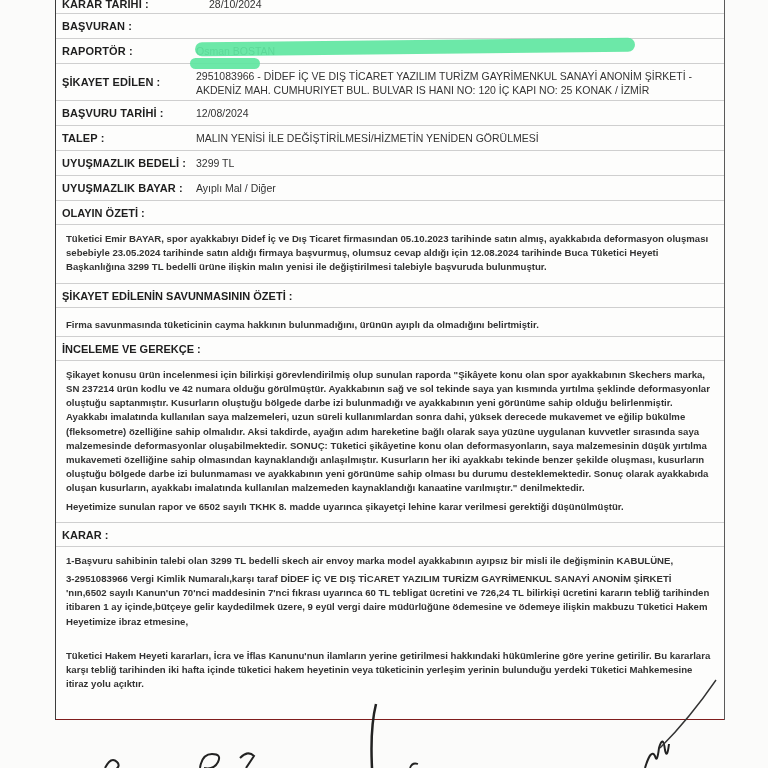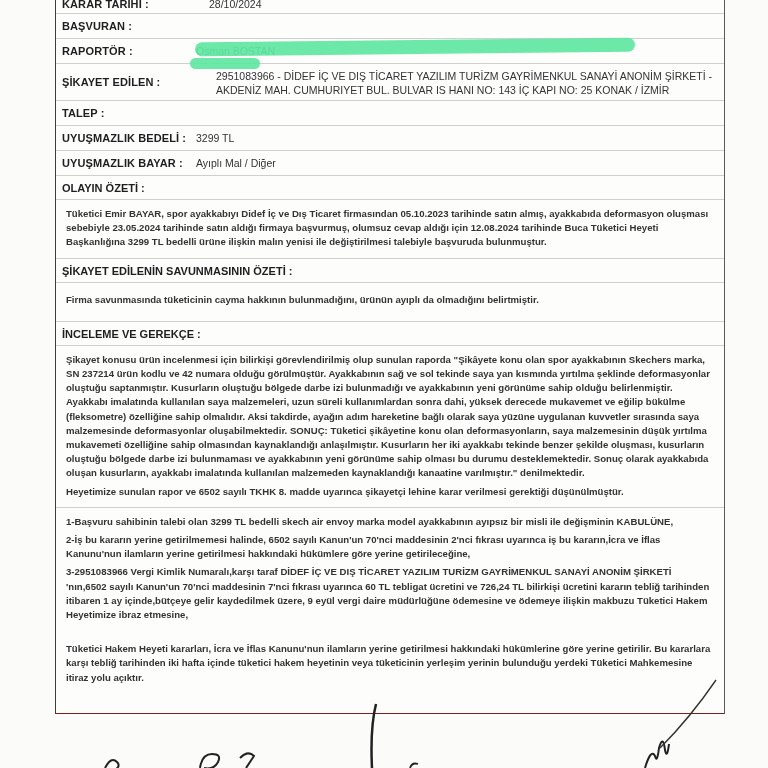--- a/index.html
+++ b/index.html
@@ -25,21 +25,21 @@
   .row .lbl {
     width: 130px; padding-left: 6px; flex: 0 0 130px;
     font-weight: bold; font-size: 11px; color: #1e1e1e;
     letter-spacing: 0.1px;
   }
   .row .val {
     padding-left: 4px; color: #333; font-size: 10.5px; line-height: 14px;
   }
   .row.r-karar-tarihi { min-height: 19px; }
   .row.r-sikayet { min-height: 34px; padding: 1px 0; }
-  .row.r-sikayet .val { padding-top: 1px; margin-left: 20px; }
+  .row.r-sikayet .val { padding-top: 1px; }
   .head {
     border-bottom: 1px solid #cfcfcf;
     font-weight: bold; font-size: 11px; color: #1e1e1e;
     padding: 6px 6px 5px 6px;
   }
   .para {
     border-bottom: 1px solid #cfcfcf;
     font-size: 9.6px; line-height: 14.2px; color: #333;
     padding: 3px 6px 4px 6px;
   }
@@ -68,58 +68,63 @@
 
   <div class="row">
     <div class="lbl">RAPORTÖR :</div>
     <div class="val" style="padding-left:4px">Osman BOSTAN</div>
   </div>
 
   <div class="row r-sikayet">
     <div class="lbl">ŞİKAYET EDİLEN :</div>
     <div class="val">
       <div>2951083966 - DİDEF İÇ VE DIŞ TİCARET YAZILIM TURİZM GAYRİMENKUL SANAYİ ANONİM ŞİRKETİ -</div>
-      <div>AKDENİZ MAH. CUMHURIYET BUL. BULVAR IS HANI NO: 143 İÇ KAPI NO: 25 KONAK / İZMİR</div>
+      <div>AKDENİZ MAH. CUMHURIYET BUL. BULVAR IS HANI NO: 120 İÇ KAPI NO: 25 KONAK / İZMİR</div>
     </div>
   </div>
 
+  <div class="row">
+    <div class="lbl">BAŞVURU TARİHİ :</div>
+    <div class="val">12/08/2024</div>
+  </div>
 
   <div class="row">
     <div class="lbl">TALEP :</div>
+    <div class="val">MALIN YENİSİ İLE DEĞİŞTİRİLMESİ/HİZMETİN YENİDEN GÖRÜLMESİ</div>
   </div>
 
   <div class="row">
     <div class="lbl">UYUŞMAZLIK BEDELİ :</div>
     <div class="val">3299 TL</div>
   </div>
 
   <div class="row">
     <div class="lbl">UYUŞMAZLIK BAYAR :</div>
     <div class="val">Ayıplı Mal / Diğer</div>
   </div>
 
   <div class="head">OLAYIN ÖZETİ :</div>
   <div class="para">
     <p>Tüketici Emir BAYAR, spor ayakkabıyı Didef İç ve Dış Ticaret firmasından 05.10.2023 tarihinde satın almış, ayakkabıda deformasyon oluşması sebebiyle 23.05.2024 tarihinde satın aldığı firmaya başvurmuş, olumsuz cevap aldığı için 12.08.2024 tarihinde Buca Tüketici Heyeti Başkanlığına 3299 TL bedelli ürüne ilişkin malın yenisi ile değiştirilmesi talebiyle başvuruda bulunmuştur.</p>
   </div>
 
   <div class="head">ŞİKAYET EDİLENİN SAVUNMASININ ÖZETİ :</div>
-  <div class="para" style="padding-top:6px;padding-bottom:10px">
+  <div class="para" style="padding-top:6px;padding-bottom:0">
     <p>Firma savunmasında tüketicinin cayma hakkının bulunmadığını, ürünün ayıplı da olmadığını belirtmiştir.</p>
   </div>
 
   <div class="head">İNCELEME VE GEREKÇE :</div>
   <div class="para">
     <p>Şikayet konusu ürün incelenmesi için bilirkişi görevlendirilmiş olup sunulan raporda "Şikâyete konu olan spor ayakkabının Skechers marka, SN 237214 ürün kodlu ve 42 numara olduğu görülmüştür. Ayakkabının sağ ve sol tekinde saya yan kısmında yırtılma şeklinde deformasyonlar oluştuğu saptanmıştır. Kusurların oluştuğu bölgede darbe izi bulunmadığı ve ayakkabının yeni görünüme sahip olduğu belirlenmiştir. Ayakkabı imalatında kullanılan saya malzemeleri, uzun süreli kullanımlardan sonra dahi, yüksek derecede mukavemet ve eğilip bükülme (fleksometre) özelliğine sahip olmalıdır. Aksi takdirde, ayağın adım hareketine bağlı olarak saya yüzüne uygulanan kuvvetler sırasında saya malzemesinde deformasyonlar oluşabilmektedir. SONUÇ: Tüketici şikâyetine konu olan deformasyonların, saya malzemesinin düşük yırtılma mukavemeti özelliğine sahip olmasından kaynaklandığı anlaşılmıştır. Kusurların her iki ayakkabı tekinde benzer şekilde oluşması, kusurların oluştuğu bölgede darbe izi bulunmaması ve ayakkabının yeni görünüme sahip olması bu durumu desteklemektedir. Sonuç olarak ayakkabıda oluşan kusurların, ayakkabı imalatında kullanılan malzemeden kaynaklandığı kanaatine varılmıştır." denilmektedir.</p>
     <p>Heyetimize sunulan rapor ve 6502 sayılı TKHK 8. madde uyarınca şikayetçi lehine karar verilmesi gerektiği düşünülmüştür.</p>
   </div>
 
+  <div class="head">KARAR :</div>
   <div class="para" style="border-bottom:1px solid #7f1d1d">
     <p>1-Başvuru sahibinin talebi olan 3299 TL bedelli skech air envoy marka model ayakkabının ayıpsız bir misli ile değişminin KABULÜNE,</p>
-    <p>2-İş bu kararın yerine getirilmemesi halinde, 6502 sayılı Kanun'un 70'nci maddesinin 2'nci fıkrası uyarınca iş bu kararın,İcra ve İflas Kanunu'nun ilamların yerine getirilmesi hakkındaki hükümlere göre yerine getirileceğine,</p>
     <p>3-2951083966 Vergi Kimlik Numaralı,karşı taraf DİDEF İÇ VE DIŞ TİCARET YAZILIM TURİZM GAYRİMENKUL SANAYİ ANONİM ŞİRKETİ 'nın,6502 sayılı Kanun'un 70'nci maddesinin 7'nci fıkrası uyarınca 60 TL tebligat ücretini ve 726,24 TL bilirkişi ücretini kararın tebliğ tarihinden itibaren 1 ay içinde,bütçeye gelir kaydedilmek üzere, 9 eyül vergi daire müdürlüğüne ödemesine ve ödemeye ilişkin makbuzu Tüketici Hakem Heyetimize ibraz etmesine,</p>
     <div class="gap"></div>
     <p>Tüketici Hakem Heyeti kararları, İcra ve İflas Kanunu'nun ilamların yerine getirilmesi hakkındaki hükümlerine göre yerine getirilir. Bu kararlara karşı tebliğ tarihinden iki hafta içinde tüketici hakem heyetinin veya tüketicinin yerleşim yerinin bulunduğu yerdeki Tüketici Mahkemesine itiraz yolu açıktır.</p>
     <div style="height:20px"></div>
   </div>
 </div>
 
 <div class="redact" style="left:195px;top:40px;width:440px;height:14px;transform:rotate(-0.6deg)"></div>
 <div class="redact" style="left:190px;top:58px;width:70px;height:11px"></div>
 

